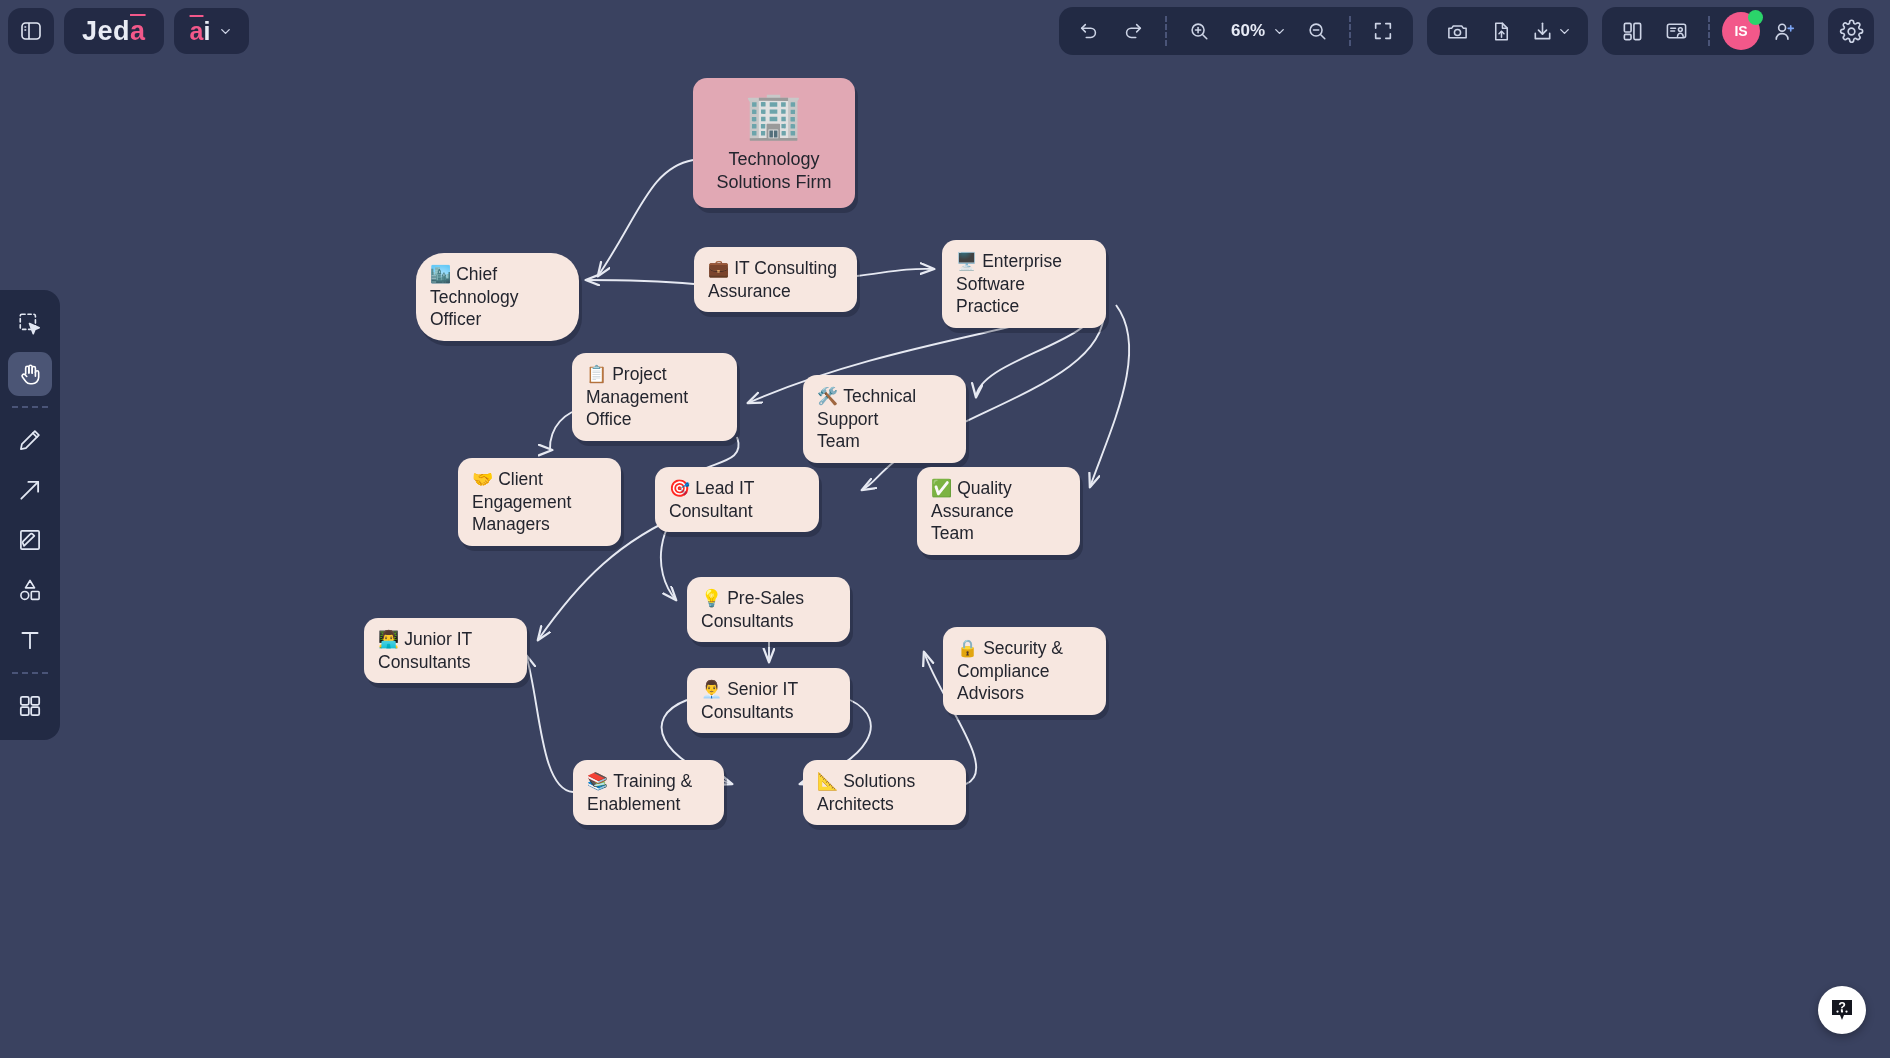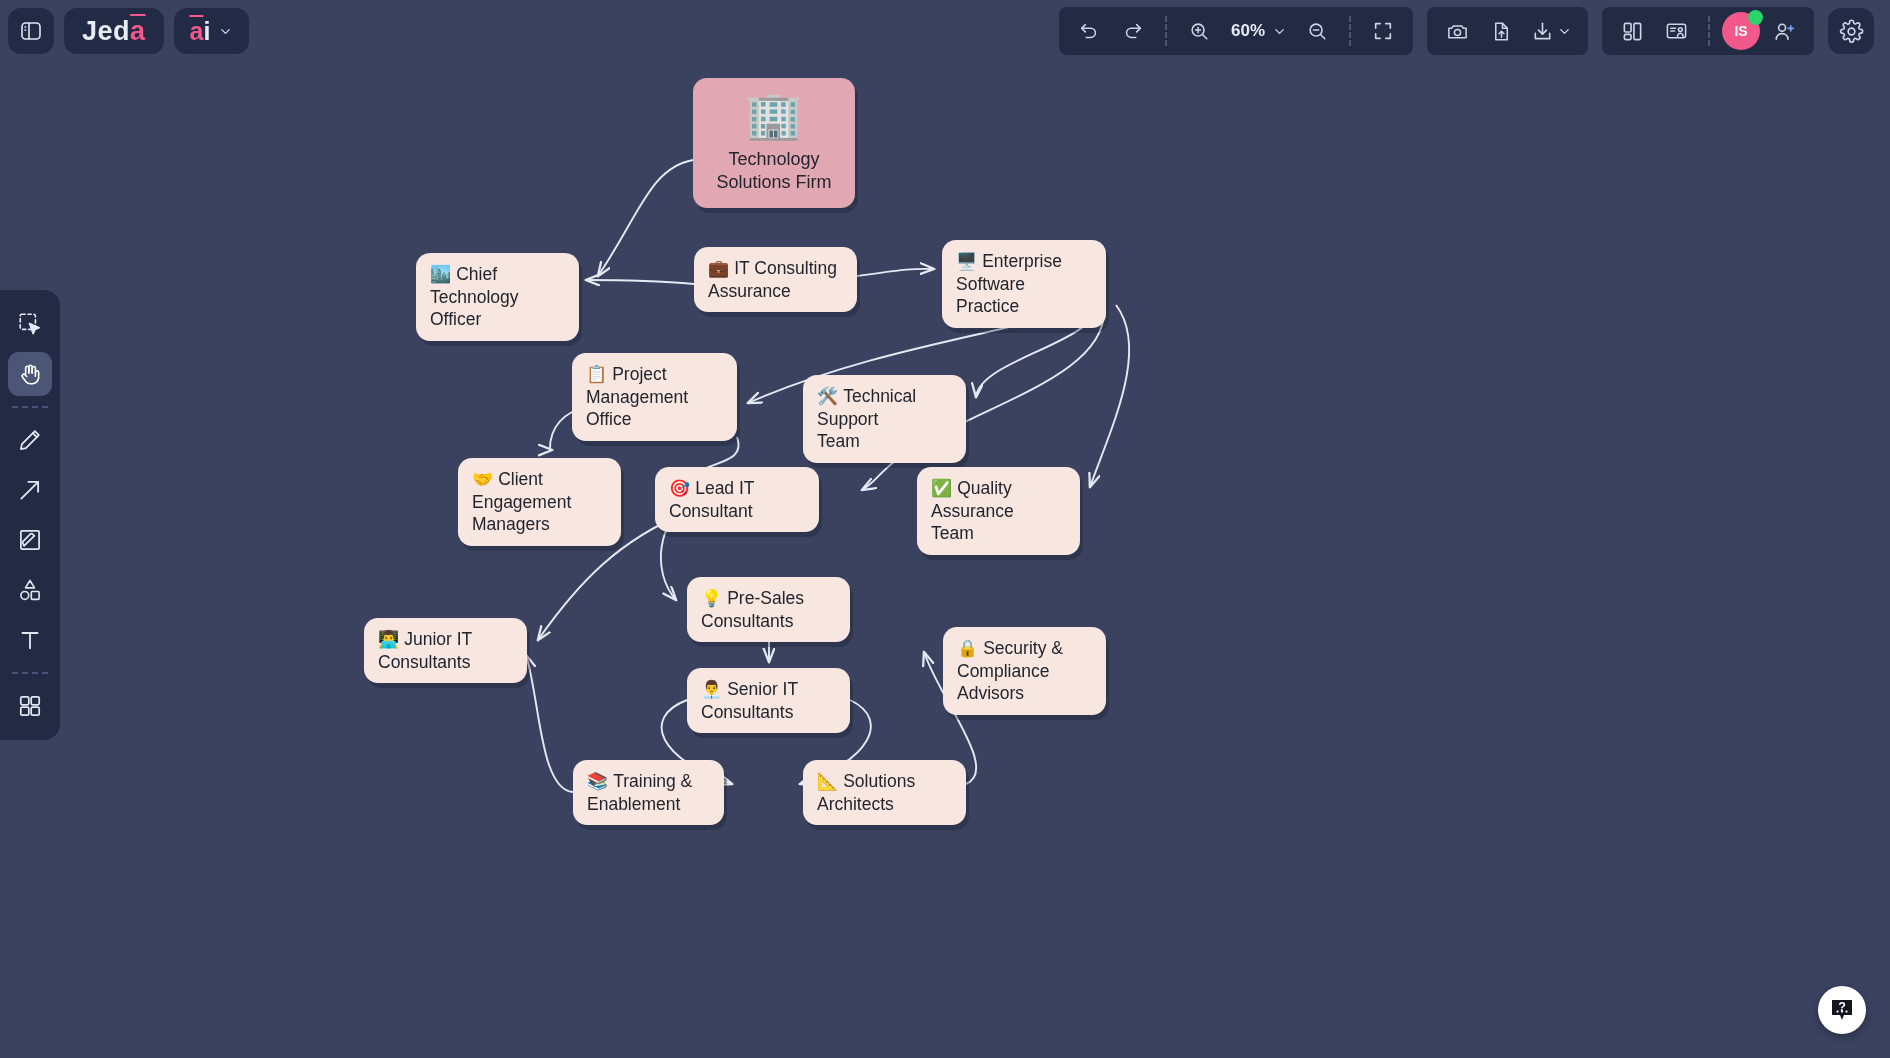--- a/index.html
+++ b/index.html
@@ -32,21 +32,21 @@
   .logo-text { font-size: 27px; font-weight: 700; color: #e9ecf5; letter-spacing: .5px; }
   .logo-text .accent { color: #f2588a; }
   .ai-pill {
     height: 46px; border-radius: 13px; background: #232a45;
     display: flex; align-items: center; gap: 8px; padding: 0 16px; cursor: pointer;
   }
   .ai-text { font-size: 25px; font-weight: 600; color: #e9ecf5; }
   .ai-text .accent { color: #f2588a; }
 
   .group-pill {
-    height: 48px; border-radius: 8px; background: #222a44;
+    height: 48px; border-radius: 14px; background: #222a44;
     display: flex; align-items: center; padding: 0 10px; gap: 4px;
   }
   .tool {
     min-width: 40px; height: 40px; border-radius: 10px;
     display: flex; align-items: center; justify-content: center;
     cursor: pointer; color: #cdd4e6; padding: 0 6px;
   }
   .zoom-label { font-size: 17px; font-weight: 700; color: #e6eaf5; padding: 0 2px; }
   .divider-dash {
     width: 0; height: 30px; border-left: 2px dashed #4a5478; margin: 0 8px;
@@ -165,21 +165,21 @@
     </svg>
 
     <div id="nodes-host">
         <div class="node root" style="left: 693px; top: 78px; width: 162px; min-height: 124px;">
           <div class="bigemoji">🏢</div>
           <div class="nlabel">
             <div>Technology</div>
             <div>Solutions Firm</div>
           </div>
         </div>
-        <div class="node" style="left: 416px; top: 253px; width: 163px; min-height: 61px;">
+        <div class="node" style="left: 416px; top: 253px; width: 163px; min-height: 61px; border-radius: 28px;">
           <div class="nlabel">
             <div><span class="emoji">🏙️</span>Chief Technology</div>
             <div>Officer</div>
           </div>
         </div>
         <div class="node" style="left: 694px; top: 247px; width: 163px; min-height: 61px;">
           <div class="nlabel">
             <div><span class="emoji">💼</span>IT Consulting</div>
             <div>Assurance</div>
           </div>

